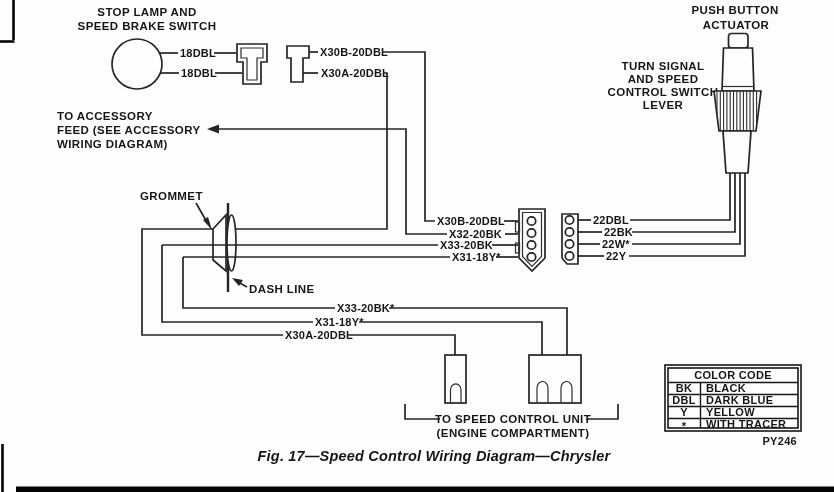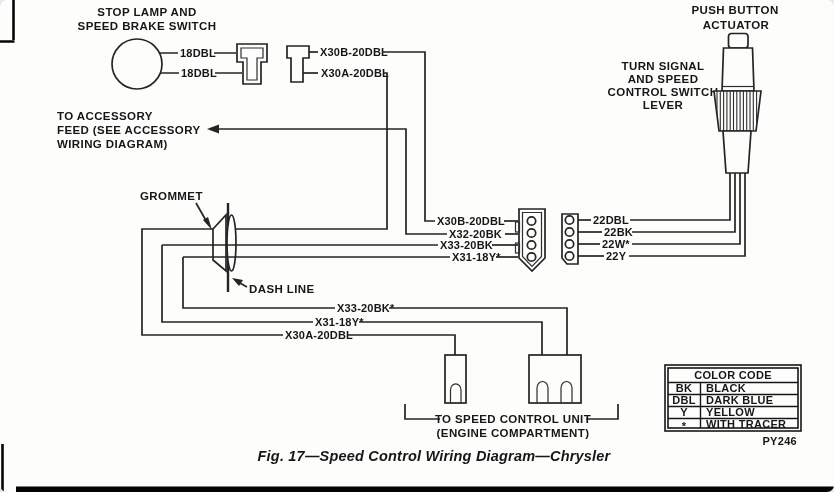--- a/index.html
+++ b/index.html
@@ -1,17 +1,17 @@
 <!DOCTYPE html>
 <html><head>
 <meta charset="utf-8">
 <style>
   html,body{margin:0;padding:0;background:#e8e8e8;}
   .page{position:relative;width:834px;height:492px;background:#fdfdfc;overflow:hidden;
-        font-family:"Liberation Sans", sans-serif;border-radius:7px;}
+        font-family:"Liberation Sans", sans-serif;}
   svg{position:absolute;left:0;top:0;}
   text{fill:#161616;font-family:"Liberation Sans", sans-serif;font-weight:700;}
   .lbl{font-size:11px;letter-spacing:.2px;}
   .sec{font-size:11.5px;letter-spacing:.4px;}
   .cap{font-size:14.5px;font-style:italic;letter-spacing:.2px;}
   .tbl{font-size:11px;letter-spacing:.3px;}
   .wire{stroke:#242424;stroke-width:1.7;fill:none;}
   .shape{stroke:#242424;stroke-width:1.7;fill:#fdfdfc;}
   .thin{stroke:#2e2e2e;stroke-width:1.2;fill:none;}
   .art{stroke:#050505;stroke-width:2.6;fill:none;}

